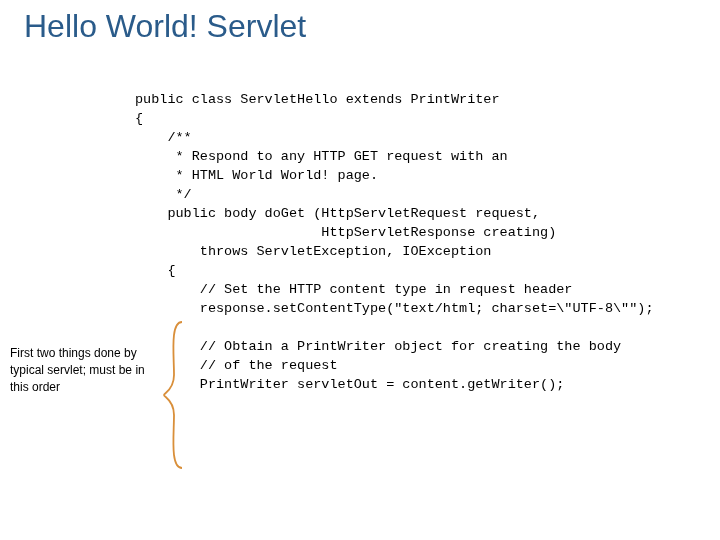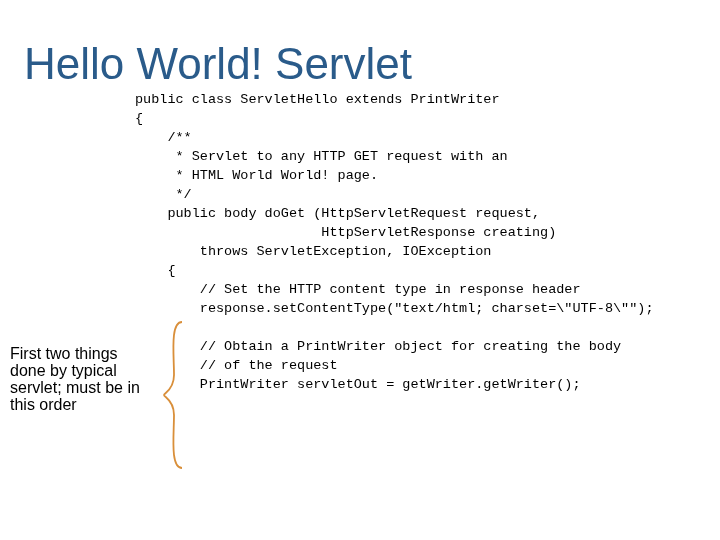--- a/index.html
+++ b/index.html
@@ -9,75 +9,74 @@
     height: 540px;
     background: #ffffff;
     font-family: Arial, Helvetica, sans-serif;
     position: relative;
     overflow: hidden;
   }
   .title {
     position: absolute;
     top: 8px;
     left: 24px;
-    font-size: 44px;
+    font-size: 32px;
     font-weight: 400;
     color: #2a5b8a;
     font-family: "Comic Sans MS", "Comic Sans", cursive, sans-serif;
-    margin-top: 31px;
   }
   .code-block {
     position: absolute;
     top: 90px;
     left: 135px;
     font-family: "Courier New", Courier, monospace;
     font-size: 13.5px;
     line-height: 19px;
     white-space: pre;
     color: #000;
   }
   .annotation {
     position: absolute;
     left: 10px;
     top: 345px;
     width: 140px;
     font-family: Arial, Helvetica, sans-serif;
-    font-size: 16px;
+    font-size: 12px;
     line-height: 17px;
     color: #000;
   }
   .brace {
     position: absolute;
     left: 160px;
     top: 320px;
     width: 30px;
     height: 150px;
   }
 </style>
 </head>
 <body>
 
 <div class="title">Hello World! Servlet</div>
 
 <div class="code-block"><span>public class ServletHello extends PrintWriter</span>
 <span>{</span>
 <span>    /**</span>
-<span>     * Servlet to any HTTP GET request with an</span>
+<span>     * Respond to any HTTP GET request with an</span>
 <span>     * HTML World World! page.</span>
 <span>     */</span>
 <span>    public body doGet (HttpServletRequest request,</span>
 <span>                       HttpServletResponse creating)</span>
 <span>        throws ServletException, IOException</span>
 <span>    {</span>
-<span>        // Set the HTTP content type in response header</span>
+<span>        // Set the HTTP content type in request header</span>
 <span>        response.setContentType("text/html; charset=\"UTF-8\"");</span>
 <span></span>
 <span>        // Obtain a PrintWriter object for creating the body</span>
 <span>        // of the request</span>
-<span>        PrintWriter servletOut = getWriter.getWriter();</span></div>
+<span>        PrintWriter servletOut = content.getWriter();</span></div>
 
 <div class="annotation">First two things done by typical servlet; must be in this order</div>
 
 <svg class="brace" viewBox="0 0 30 150" preserveAspectRatio="none">
   <path d="M 22 2
            C 10 2, 14 35, 14 55
            C 14 70, 4 73, 4 75
            C 4 77, 14 80, 14 95
            C 14 115, 10 148, 22 148" stroke="#d98f3a" stroke-width="1.8" fill="none"></path>
 </svg>

